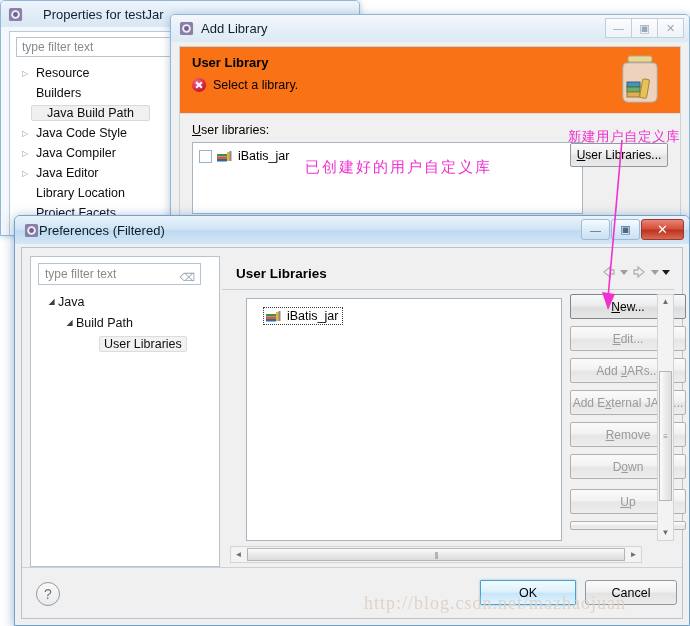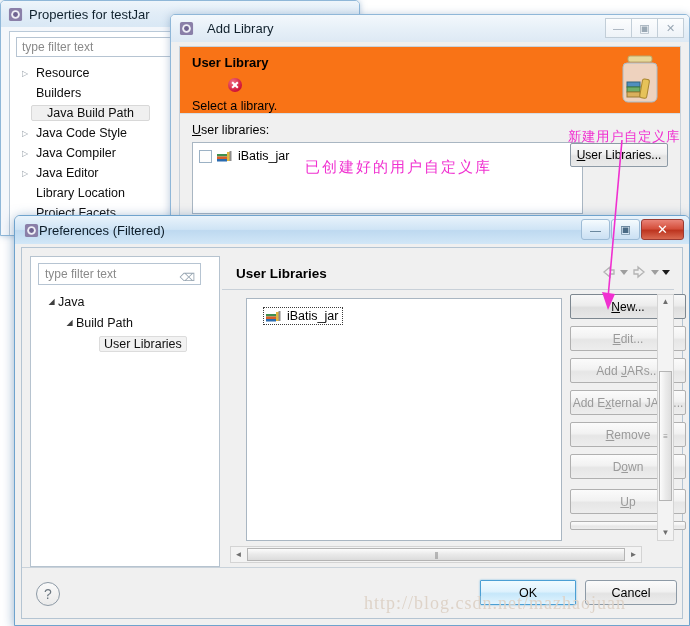--- a/index.html
+++ b/index.html
@@ -13,21 +13,21 @@
 
   
   #props-window{
     left:0;top:0;width:360px;height:236px;
     background:#f4f7fb;
     border:1px solid #8fb7d8;
     border-radius:5px 5px 0 0;
     box-shadow:0 0 6px rgba(110,150,190,.5);
   }
   #props-titlebar{
-    height:26px;display:flex;align-items:center;gap:6px;padding-left:7px;
+    height:26px;display:flex;align-items:center;gap:20px;padding-left:7px;
     background:linear-gradient(180deg,#eef5fb 0%,#e2edf7 45%,#d9e8f5 100%);
     border-radius:4px 4px 0 0;
   }
   #props-title{font-size:13px;color:#11222e;white-space:nowrap;}
   #props-body{
     position:absolute;left:8px;top:30px;width:344px;bottom:0;
     background:#fff;border:1px solid #b9c9d8;border-bottom:none;
   }
   #props-filter{
     position:absolute;left:6px;top:5px;width:260px;height:20px;
@@ -46,42 +46,42 @@
     padding:0 15px;margin-left:-1px;
   }
 
   
   #addlib-window{
     left:170px;top:14px;width:520px;height:208px;
     background:#f0f0f0;border:1px solid #8fb7d8;border-radius:5px 5px 0 0;
     box-shadow:0 1px 8px rgba(90,130,170,.45);
   }
   #addlib-titlebar{
-    height:27px;display:flex;align-items:center;gap:13px;padding-left:8px;
+    height:27px;display:flex;align-items:center;gap:7px;padding-left:8px;
     background:linear-gradient(180deg,#f3f8fc 0%,#e7f0f8 50%,#dde9f4 100%);
     border-radius:4px 4px 0 0;position:relative;
   }
   #addlib-title{font-size:13px;color:#10202c;}
   .wbtns{position:absolute;right:5px;top:3px;display:flex;}
   .wbtn{
     width:27px;height:20px;margin-left:-1px;
     border:1px solid #c2ced8;background:linear-gradient(180deg,#fcfdfe,#eef3f8);
     display:flex;align-items:center;justify-content:center;
     color:#9aa8b4;font-size:11px;box-sizing:border-box;
   }
   #addlib-client{
     position:absolute;left:8px;top:31px;right:8px;bottom:0;
     background:#fff;border:1px solid #c8d2db;border-bottom:none;
   }
   #addlib-header{
     height:66px;border-bottom:1px solid #d6dde3;position:relative;
     background:#f97316;
   }
   #addlib-h1{position:absolute;left:12px;top:8px;font-size:13px;font-weight:bold;color:#000;}
-  #addlib-msgrow{position:absolute;left:12px;top:31px;display:flex;align-items:center;gap:7px;flex-direction:column;}
+  #addlib-msgrow{position:absolute;left:12px;top:31px;display:flex;align-items:center;gap:7px;}
   .err-icon{
     width:14px;height:14px;border-radius:50%;
     background:radial-gradient(circle at 35% 30%,#ef6d84,#cf1437 70%);
     position:relative;flex:none;
   }
   .err-icon:before,.err-icon:after{
     content:"";position:absolute;left:3px;top:6px;width:8px;height:2px;background:#fff;
   }
   .err-icon:before{transform:rotate(45deg);}
   .err-icon:after{transform:rotate(-45deg);}

